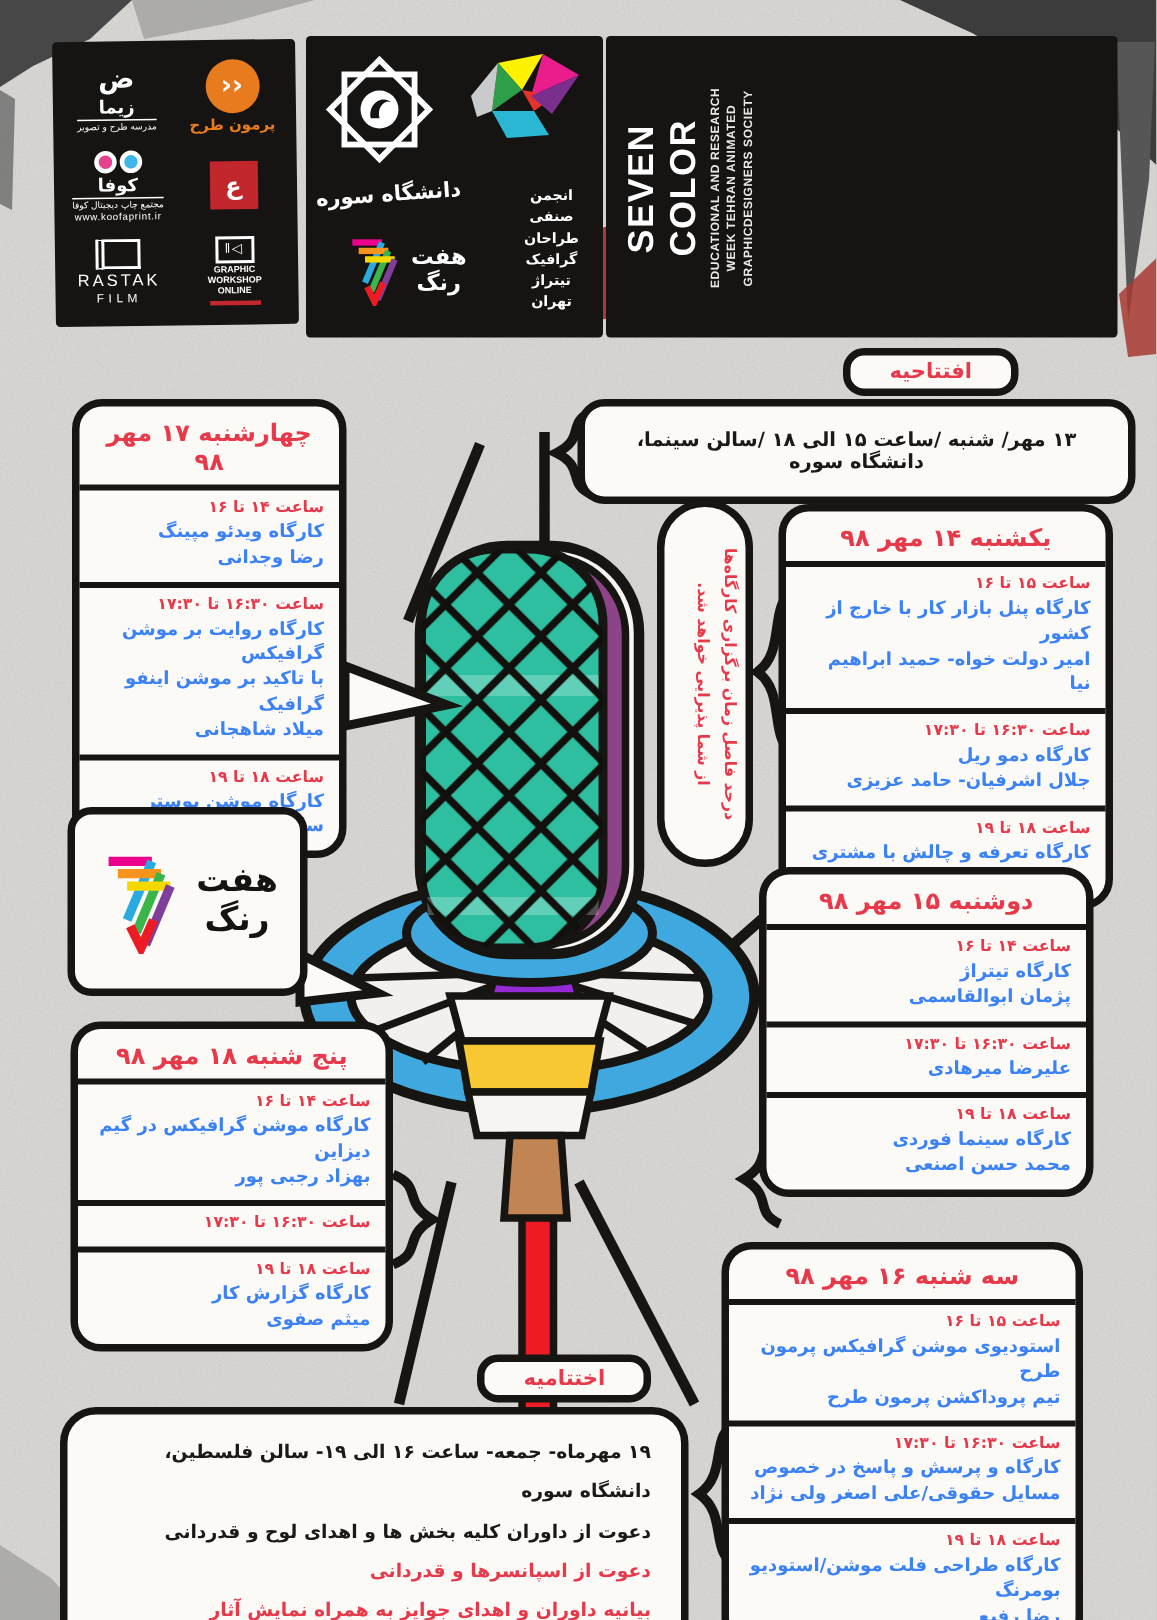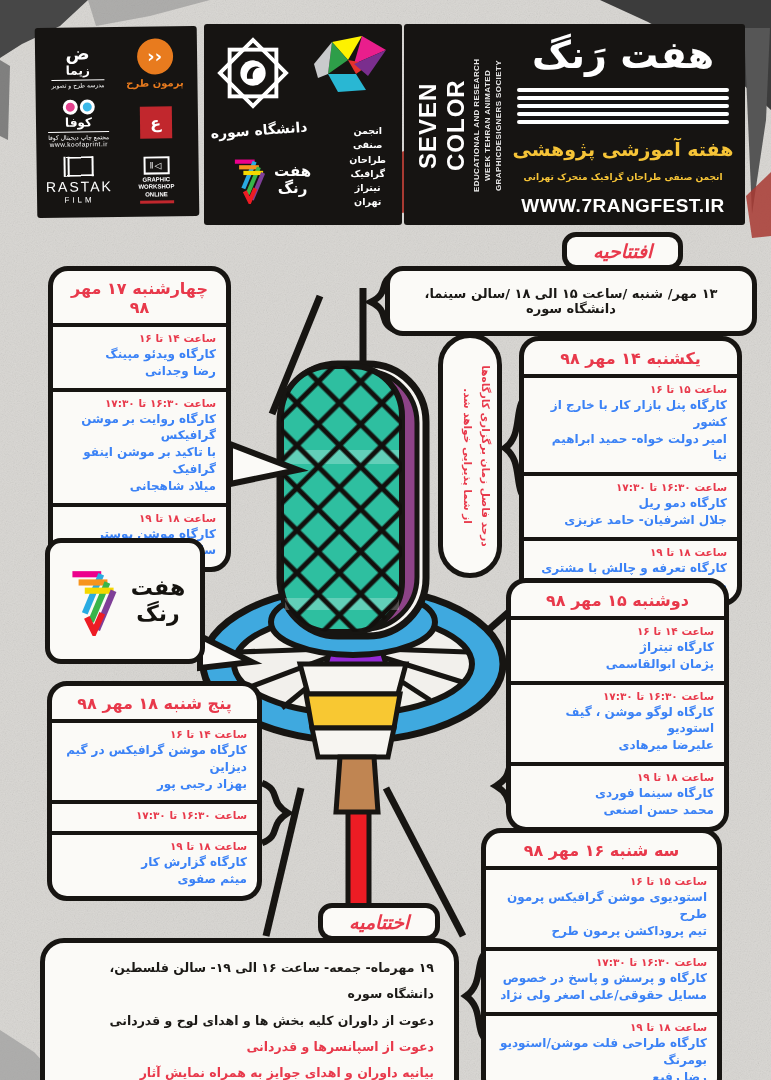--- a/index.html
+++ b/index.html
@@ -53,21 +53,21 @@
   .day-title{font-size:16px;font-weight:900;color:var(--red);text-align:center;padding:8px 8px 6px;}
   .session{border-top:4px solid var(--ink);padding:5px 10px 8px;text-align:right;}
   .time{color:var(--red);font-size:10.5px;font-weight:bold;margin-bottom:2px;}
   .ln{font-size:12px;font-weight:bold;color:#3b82f6;line-height:1.4;}
   .ln:empty{display:none;}
   .day-wed{left:48px;top:266px;width:183px;}
   .day-sun{left:519px;top:336px;width:223px;}
   .day-mon{left:506px;top:578px;width:223px;}
   .day-thu{left:47px;top:681px;width:215px;}
   .day-tue{left:481px;top:828px;width:241px;}
-  .tab{position:absolute;z-index:4;background:var(--bubble);border:5px solid var(--ink);border-radius:14px;color:var(--red);font-weight:900;font-size:19px;padding:3px 26px;direction:rtl;font-style:italic;}
+  .tab{position:absolute;z-index:4;background:var(--bubble);border:5px solid var(--ink);border-radius:14px;color:var(--red);font-weight:900;font-size:14px;padding:3px 26px;direction:rtl;}
   #opening-tab{left:562px;top:232px;}
   #closing-tab{left:318px;top:903px;}
   #opening-bubble{left:385px;top:266px;width:372px;border-radius:18px;padding:15px 14px;text-align:center;font-size:13px;font-weight:900;color:#1b1916;}
   #closing-bubble{left:40px;top:938px;width:419px;border-radius:24px;padding:12px 20px 12px 14px;text-align:right;}
   #closing-bubble .cl{font-size:12.5px;font-weight:900;line-height:2.1;color:#1b1916;}
   #closing-bubble .c-red{color:var(--red);}
   #note-vert{left:438px;top:333px;width:64px;height:245px;border-radius:34px;}
   #note-vert .rot{position:absolute;left:50%;top:50%;width:232px;height:50px;transform:translate(-50%,-50%) rotate(90deg);
     color:var(--red);font-size:10.5px;font-weight:900;text-align:center;line-height:1.75;direction:rtl;}
   #logo-bubble{left:45px;top:538px;width:160px;height:126px;border-radius:16px;display:flex;align-items:center;justify-content:center;gap:10px;}
@@ -170,21 +170,21 @@
         </div>
       <div class="nm">کوفا</div>
       <div class="tg">مجتمع چاپ دیجیتال کوفا</div>
       <div class="url lat">www.koofaprint.ir</div>
     </div>
     <div class="sp">
       <div class="red-sq">ع</div>
     </div>
     <div class="sp lat">
       <div class="film-frame"></div>
-      <div style="font-size:14px;letter-spacing:2px;">RASTAK</div>
+      <div style="font-size:11px;letter-spacing:2px;">RASTAK</div>
       <div style="font-size:8px;letter-spacing:3px;">FILM</div>
     </div>
     <div class="sp lat">
       <div class="cam-ic">‖◁</div>
       <div style="font-size:6px;font-weight:bold;">GRAPHIC</div>
       <div style="font-size:6px;font-weight:bold;">WORKSHOP</div>
       <div style="font-size:6px;font-weight:bold;">ONLINE</div>
       <div class="gwo-bar"></div>
     </div>
   </div>
@@ -231,33 +231,20 @@
     </div>
   </div>
 
   <div class="hbox" id="brand-box">
     <div class="en-col">
       <div class="big">SEVEN COLOR</div>
       <div class="small">EDUCATIONAL AND RESEARCH</div>
       <div class="small">WEEK TEHRAN ANIMATED</div>
       <div class="small">GRAPHICDESIGNERS  SOCIETY</div>
     </div>
-    <div class="brand-main">
-      <div class="brand-title">هفت رَنگ</div>
-      <div class="stripes">
-          <i></i>
-          <i></i>
-          <i></i>
-          <i></i>
-          <i></i>
-        </div>
-      <div class="brand-sub">هفته آموزشی پژوهشی</div>
-      <div class="brand-assoc">انجمن صنفی طراحان گرافیک متحرک تهرانی</div>
-      <div class="brand-site">WWW.7RANGFEST.IR</div>
-    </div>
   </div>
 
   <div class="tab" id="opening-tab">افتتاحیه</div>
   <div class="bubble" id="opening-bubble">۱۳ مهر/ شنبه /ساعت ۱۵ الی ۱۸ /سالن سینما، دانشگاه سوره</div>
 
   <div class="bubble" id="note-vert">
     <div class="rot">
       <span>درحد فاصل زمان برگزاری کارگاه‌ها</span><br><span>از شما پذیرایی خواهد شد.</span>
     </div>
   </div>
@@ -303,21 +290,20 @@
 
   <div class="bubble day-mon">
     <div class="day-title">دوشنبه ۱۵ مهر ۹۸</div>
     <div class="session">
       <div class="time">ساعت ۱۴ تا ۱۶</div>
       <div class="ln">کارگاه تیتراژ</div>
       <div class="ln">پژمان ابوالقاسمی</div>
     </div>
     <div class="session">
       <div class="time">ساعت ۱۶:۳۰ تا ۱۷:۳۰</div>
-      <div class="ln">کارگاه لوگو موشن ، گیف استودیو</div>
       <div class="ln">علیرضا میرهادی</div>
     </div>
     <div class="session">
       <div class="time">ساعت ۱۸ تا ۱۹</div>
       <div class="ln">کارگاه سینما فوردی</div>
       <div class="ln">محمد حسن اصنعی</div>
     </div>
   </div>
 
   <div class="bubble day-thu">

